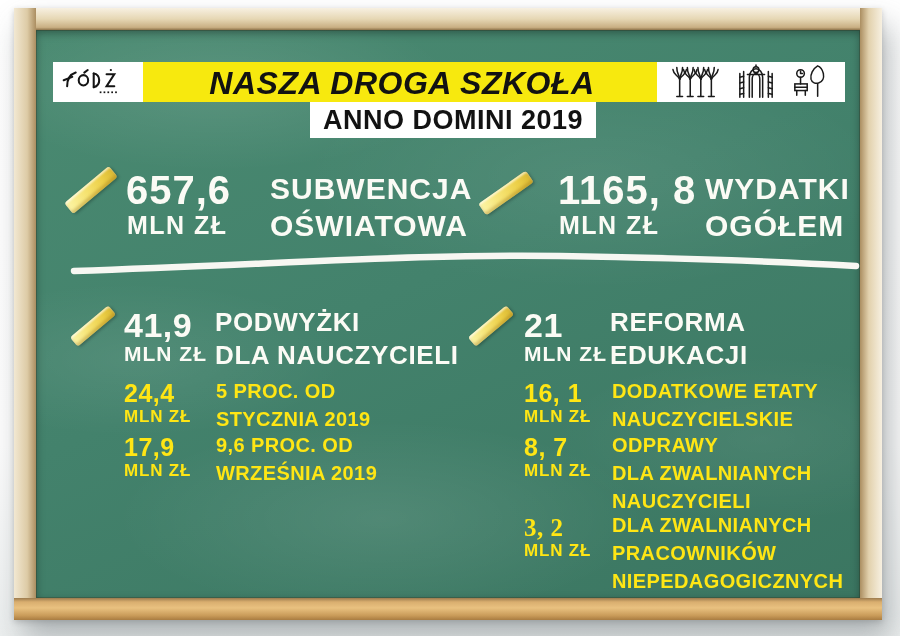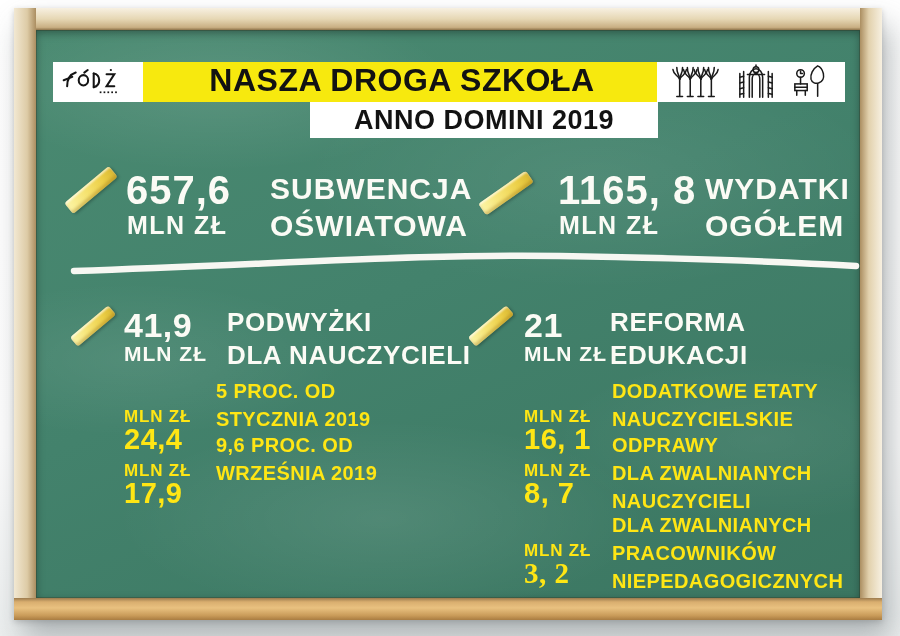--- a/index.html
+++ b/index.html
@@ -25,44 +25,44 @@
       radial-gradient(300px 110px at 12% 58%,rgba(255,255,255,.08),transparent 70%),
       radial-gradient(380px 140px at 42% 86%,rgba(255,255,255,.09),transparent 70%),
       radial-gradient(300px 120px at 88% 72%,rgba(255,255,255,.06),transparent 70%),
       linear-gradient(155deg,#4a8a71 0%,#43826c 45%,#3b7661 100%);
     box-shadow:inset 0 3px 8px rgba(0,0,0,.35),inset 0 0 0 1px rgba(60,40,10,.25);}
   
   .abs{position:absolute;}
   .logo-box{left:53px;top:62px;width:90px;height:40px;background:#ffffff;
             display:flex;align-items:center;justify-content:center;}
   .title-banner{left:143px;top:62px;width:518px;height:40px;background:#f7e90e;
-            display:flex;align-items:flex-start;justify-content:center;}
+            display:flex;align-items:flex-end;justify-content:center;font-style:italic;}
   .title-banner span{font-weight:bold;font-size:32px;letter-spacing:.5px;color:#121212;white-space:nowrap;}
   .icons-box{left:657px;top:62px;width:188px;height:40px;background:#ffffff;
             display:flex;align-items:center;justify-content:space-evenly;}
-  .anno-banner{left:310px;top:102px;width:348px;height:36px;background:#ffffff;
+  .anno-banner{left:310px;top:102px;width:286px;height:36px;background:#ffffff;
             display:flex;align-items:center;justify-content:center;}
   .anno-banner span{font-weight:bold;font-size:27px;letter-spacing:.5px;color:#121212;white-space:nowrap;}
   
   .chalk{position:absolute;border-radius:3px;transform:rotate(-40deg);
     background:linear-gradient(100deg,#fcf5a8 0%,#f6e372 40%,#eccf47 75%,#d9b832 100%);
     box-shadow:inset 0 -3px 3px rgba(150,110,20,.35),inset 0 2px 2px rgba(255,255,255,.6),1px 2px 3px rgba(0,0,0,.25);}
   .chalk.big{width:58px;height:14px;}
   .chalk.small{width:50px;height:12px;}
   
   .t{position:absolute;font-weight:bold;white-space:nowrap;}
   .white{color:#fbfbf5;}
   .yellow{color:#ffe614;}
   .num1{font-size:40px;letter-spacing:1px;line-height:1;}
   .unit1{font-size:25px;letter-spacing:1.5px;line-height:1;}
   .lbl1 div{font-size:30px;letter-spacing:1px;line-height:37px;}
   .num2{font-size:34px;letter-spacing:.5px;line-height:1;}
   .unit2{font-size:21px;letter-spacing:1px;line-height:1;}
   .lbl2 div{font-size:26px;letter-spacing:.6px;line-height:33px;}
-  .num3{font-size:29px;letter-spacing:.5px;line-height:1;margin-top:44px;}
+  .num3{font-size:25px;letter-spacing:.5px;line-height:1;}
   .unit3{font-size:17px;letter-spacing:.8px;line-height:1;}
   .lbl3 div{font-size:20px;letter-spacing:.4px;line-height:28px;}
   .divider{position:absolute;left:60px;top:245px;}
   svg{display:block;}
 </style>
 </head>
 <body>
 
 <div class="stage">
 
@@ -172,21 +172,21 @@
     <div>OGÓŁEM</div>
   </div>
 
   <svg class="divider" width="810" height="40" viewBox="0 0 810 40">
     <path d="M14,26 C240,18 360,9 500,11 C620,13 730,17 796,21" fill="none" stroke="#f7f7f2" stroke-width="6.5" stroke-linecap="round"></path>
   </svg>
 
   <div class="chalk small" style="left:68px;top:320px;"></div>
   <div class="t num2 white" style="left:124px;top:308px;">41,9</div>
   <div class="t unit2 white" style="left:124px;top:343px;">MLN ZŁ</div>
-  <div class="t lbl2 white" style="left:227px;top:306px;">
+  <div class="t lbl2 white" style="left:215px;top:306px;">
     <div>PODWYŻKI</div>
     <div>DLA NAUCZYCIELI</div>
   </div>
 
   <div class="t num3 yellow" style="left:124px;top:381px;">24,4</div>
   <div class="t unit3 yellow" style="left:124px;top:408px;">MLN ZŁ</div>
   <div class="t lbl3 yellow" style="left:216px;top:377px;">
     <div>5 PROC. OD</div>
     <div>STYCZNIA 2019</div>
   </div>

